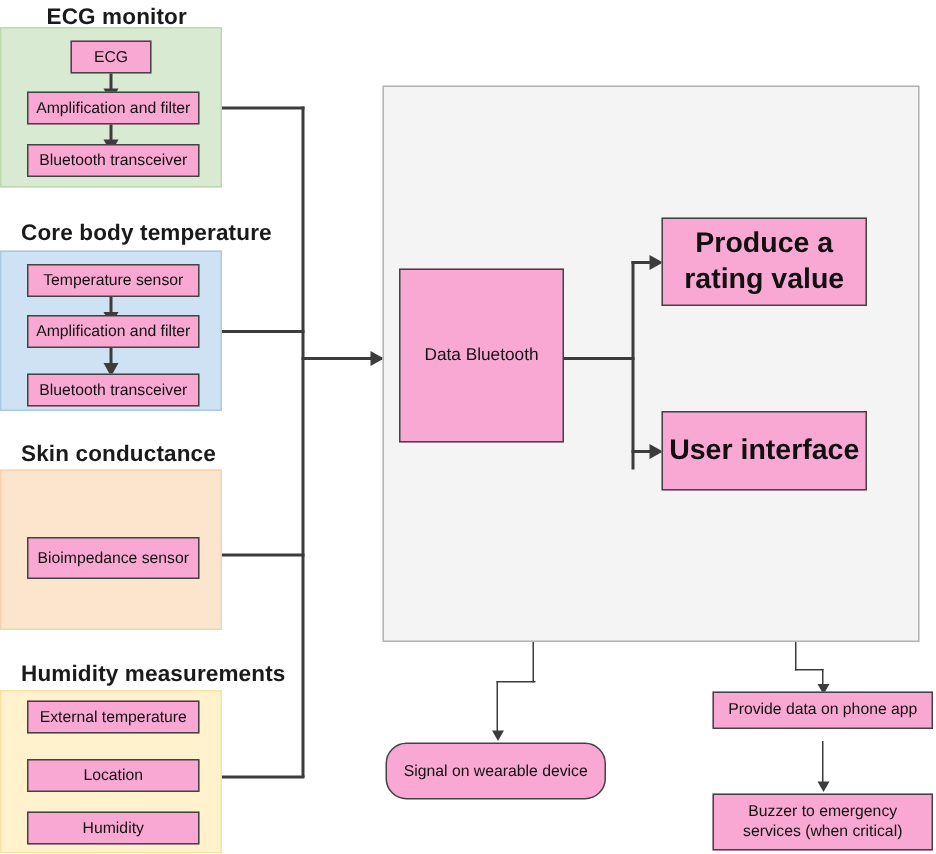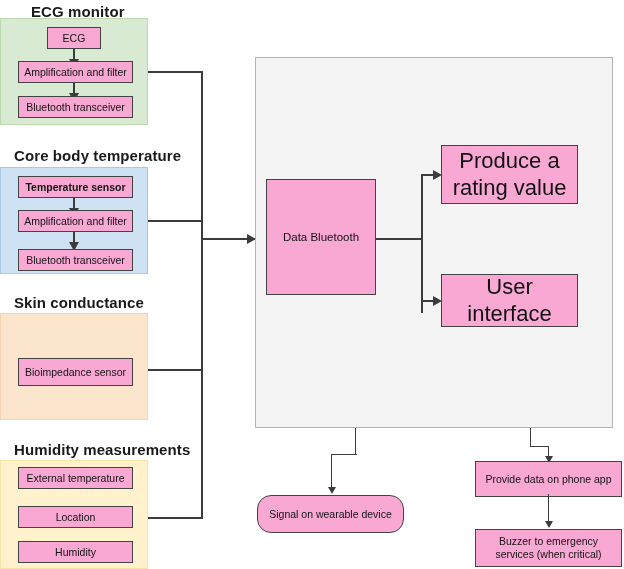--- a/index.html
+++ b/index.html
@@ -37,21 +37,21 @@
     border: 1.6px solid #434343;
     display: flex;
     align-items: center;
     justify-content: center;
     text-align: center;
     color: #111111;
     line-height: 1.22;
   }
   .node.small  { font-size: 10.5px; }
   .node.mid    { font-size: 11.5px; }
-  .node.big    { font-size: 22px; }
+  .node.big    { font-size: 19px; font-weight: bold; }
   .node.thin   { border-width: 1.4px; }
 
   
   .panel {
     position: absolute;
     box-sizing: border-box;
     background: #f4f4f4;
     border: 1.4px solid #b3b3b3;
   }
 
@@ -99,21 +99,21 @@
 
   <div class="node small" style="left:18px; top:61px; width:115px; height:22px;">Amplification and filter</div>
   <div class="ln v" style="left:73px; top:83px; height:11px;"></div>
   <div class="arrow down" style="left:69px; top:93px;"></div>
 
   <div class="node small" style="left:18px; top:96px; width:115px; height:22px;">Bluetooth transceiver</div>
 
   <div class="group-title" style="left:14px; top:147px;">Core body temperature</div>
   <div class="group" style="left:0px; top:167px; width:148px; height:107px; background:#cfe2f3; border-color:#a9c9e5;"></div>
 
-  <div class="node small" style="left:18px; top:176px; width:115px; height:22px;font-weight:bold;">Temperature sensor</div>
+  <div class="node small" style="left:18px; top:176px; width:115px; height:22px;">Temperature sensor</div>
   <div class="ln v" style="left:73px; top:198px; height:11px;"></div>
   <div class="arrow down" style="left:69px; top:208px;"></div>
 
   <div class="node small" style="left:18px; top:210px; width:115px; height:22px;">Amplification and filter</div>
   <div class="ln v" style="left:73px; top:232px; height:11px;"></div>
   <div class="arrow down" style="left:69px; top:242px;"></div>
 
   <div class="node small" style="left:18px; top:249px; width:115px; height:22px;">Bluetooth transceiver</div>
 
   <div class="group-title" style="left:14px; top:294px;">Skin conductance</div>
@@ -162,21 +162,21 @@
   <div class="ln thin v" style="left:331px; top:454px; height:35px;"></div>
   <div class="arrow small down" style="left:328px; top:487px;"></div>
 
   <div class="node small thin" style="left:257px; top:495px; width:147px; height:38px;border-radius:14px;">Signal on wearable device</div>
 
   <div class="ln thin v" style="left:530px; top:428px; height:19px;"></div>
   <div class="ln thin h" style="left:530px; top:446px; width:19px;"></div>
   <div class="ln thin v" style="left:548px; top:446px; height:12px;"></div>
   <div class="arrow small down" style="left:545px; top:456px;"></div>
 
-  <div class="node small thin" style="left:475px; top:461px; width:147px; height:36px;">Provide data on phone app</div>
+  <div class="node small thin" style="left:475px; top:461px; width:147px; height:25px;">Provide data on phone app</div>
 
   <div class="ln thin v" style="left:548px; top:494px; height:29px;"></div>
   <div class="arrow small down" style="left:545px; top:521px;"></div>
 
   <div class="node small thin" style="left:475px; top:529px; width:147px; height:38px;">
     <div>
       <div>Buzzer to emergency</div>
       <div>services (when critical)</div>
     </div>
   </div>

